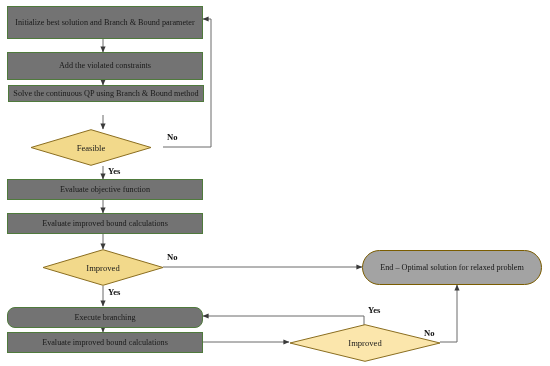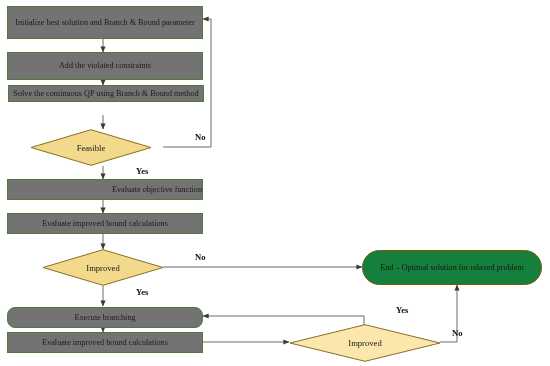--- a/index.html
+++ b/index.html
@@ -28,34 +28,33 @@
   .dec-wrap{
     position:absolute;
   }
   .dec-wrap svg{position:absolute;left:0;top:0;}
   .dec-label{
     position:absolute;left:0;top:0;width:100%;height:100%;
     display:flex;align-items:center;justify-content:center;
     font-size:8.6px;color:#1a1a1a;
   }
   .term{
-    background:#15803d;
+    background:#a3a3a3;
     border:1px solid #7a5c00;
     border-radius:999px;
     font-size:8.2px;
     color:#161616;
     padding:0 14px;
   }
   .edge-label{
     position:absolute;
     font-size:8.6px;
     font-weight:bold;
     color:#111;
     white-space:nowrap;
-    margin-left:28px;
   }
 </style>
 </head>
 <body>
 
 <div id="canvas">
 
   <svg id="wires" viewBox="0 0 550 366" xmlns="http://www.w3.org/2000/svg">
     <defs>
       <marker id="ah" markerWidth="7" markerHeight="7" refX="5.6" refY="2.6" orient="auto" markerUnits="userSpaceOnUse">
@@ -91,21 +90,21 @@
     <span>Solve the continuous QP using Branch &amp; Bound method</span>
   </div>
 
   <div class="dec-wrap" style="left:30px;top:129px;width:122px;height:37px;">
     <svg width="122" height="37" viewBox="0 0 122 37" xmlns="http://www.w3.org/2000/svg">
       <polygon points="61,0.7 121,18.5 61,36.3 1,18.5" fill="#F2D98B" stroke="#8a6d1f" stroke-width="1"></polygon>
     </svg>
     <div class="dec-label">Feasible</div>
   </div>
 
-  <div class="node proc" style="left:7px;top:179px;width:196px;height:21px;justify-content:flex-end;">
+  <div class="node proc" style="left:7px;top:179px;width:196px;height:21px;">
     <span>Evaluate  objective function</span>
   </div>
 
   <div class="node proc" style="left:7px;top:213px;width:196px;height:21px;">
     <span>Evaluate  improved bound calculations</span>
   </div>
 
   <div class="dec-wrap" style="left:42px;top:249px;width:122px;height:37px;">
     <svg width="122" height="37" viewBox="0 0 122 37" xmlns="http://www.w3.org/2000/svg">
       <polygon points="61,0.7 121,18.5 61,36.3 1,18.5" fill="#F2D98B" stroke="#8a6d1f" stroke-width="1"></polygon>

